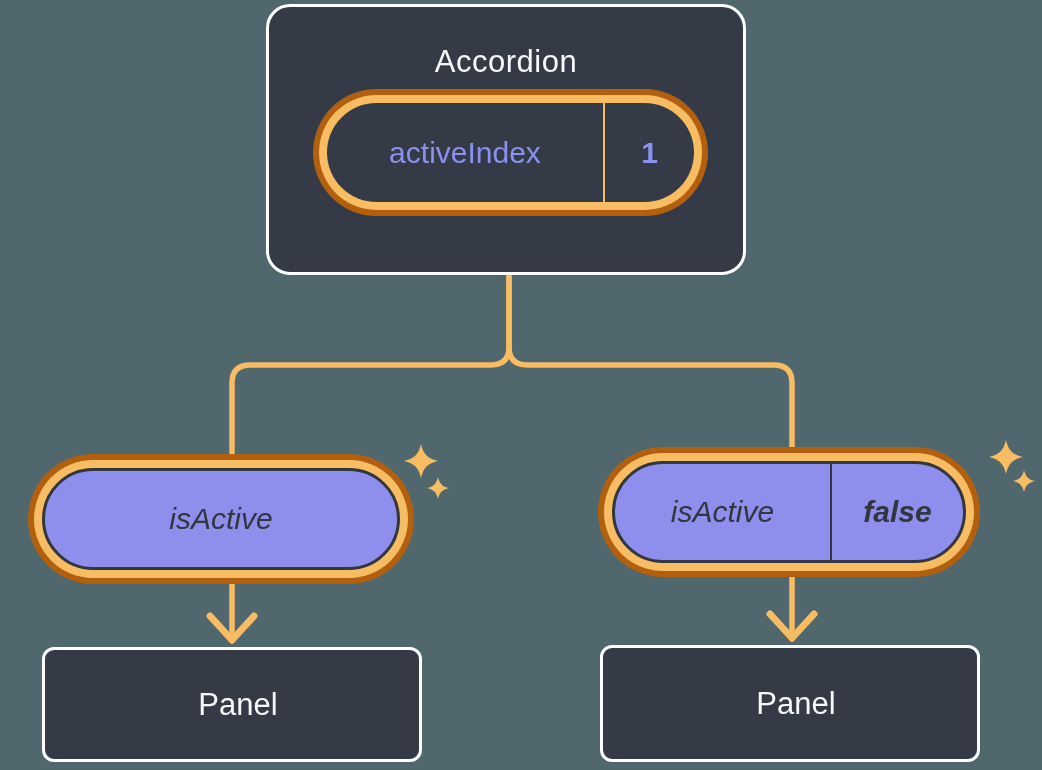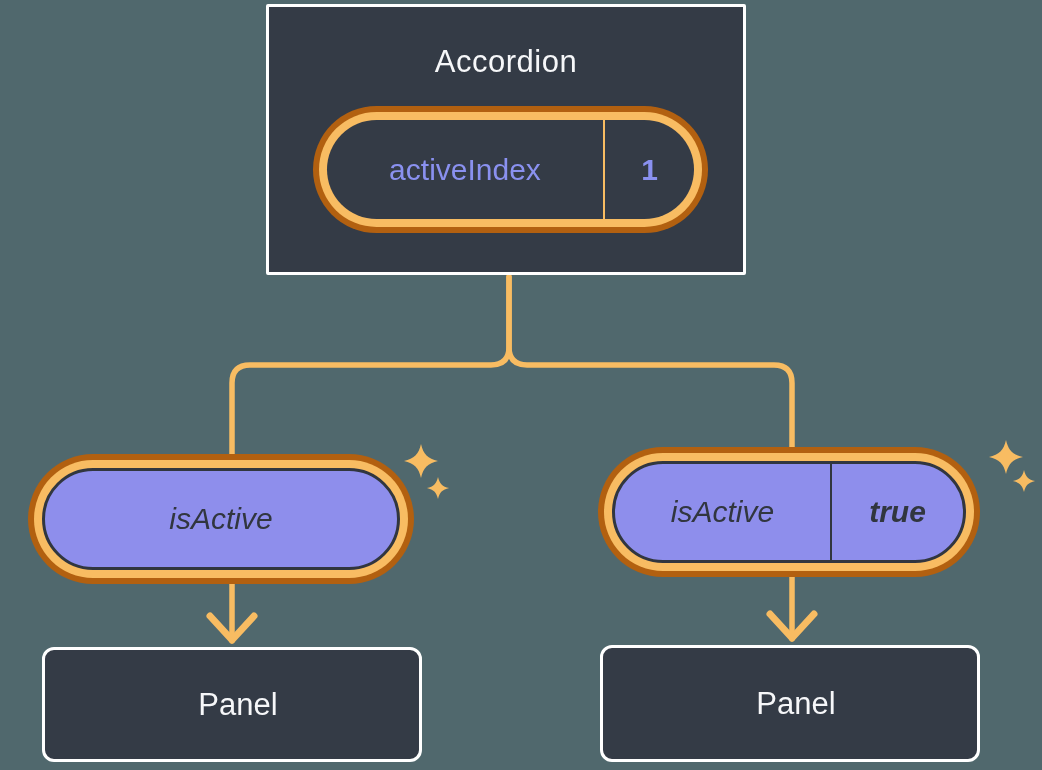--- a/index.html
+++ b/index.html
@@ -41,21 +41,21 @@
     fill:none;
     stroke-linecap:round;
     stroke-linejoin:round;
   }
   .sparkle{ fill:var(--ring-light); }
 
   .card{
     position:absolute;
     background:var(--card-bg);
     border:3px solid var(--card-border);
-    border-radius:2px;
+    border-radius:24px;
     z-index:1;
   }
   #accordion-card{ left:266px; top:4px; width:480px; height:271px; }
   .card-title{
     position:absolute; left:0; right:0; top:37px;
     text-align:center;
     color:var(--text-light);
     font-size:31px;
     letter-spacing:.5px;
   }
@@ -91,21 +91,21 @@
     display:flex;align-items:center;justify-content:center;
     font-size:30px;
   }
   .cell-name{ flex:1 1 auto; }
   .cell-value{ font-weight:bold; }
   .pill-inner.dark .pill-cell{ color:var(--purple-text); }
   .pill-inner.dark .cell-value{ width:91px; border-left:2.5px solid var(--ring-light); }
   .pill-inner.purple .pill-cell{ color:var(--ink-dark); }
   .pill-inner.purple .cell-value{ border-left:2.5px solid var(--ink-dark); }
 
-  #state-pill-root{ left:44px; top:99px; width:395px; height:127px; position:absolute; }
+  #state-pill-root{ left:44px; top:82px; width:395px; height:127px; position:absolute; }
   #state-pill-left{ left:28px; top:454px; width:386px; height:130px; }
   #state-pill-right{ left:598px; top:447px; width:382px; height:130px; }
   #state-pill-left  .cell-value{ width:150px; }
   #state-pill-right .cell-value{ width:133px; }
 
   .panel-card{
     display:flex;align-items:center;justify-content:center;
     color:var(--text-light);
     font-size:31px;
     border-radius:12px;
@@ -160,21 +160,21 @@
       <div class="pill-inner purple">
         <div class="pill-cell cell-name">isActive</div>
       </div>
     </div>
   </div>
 
   <div class="pill-outer" id="state-pill-right">
     <div class="pill-mid">
       <div class="pill-inner purple">
         <div class="pill-cell cell-name">isActive</div>
-        <div class="pill-cell cell-value">true</div>
+        <div class="pill-cell cell-value">false</div>
       </div>
     </div>
   </div>
 
   <div class="card panel-card" id="panel-left">
     <span>Panel</span>
   </div>
   <div class="card panel-card" id="panel-right">
     <span>Panel</span>
   </div>

